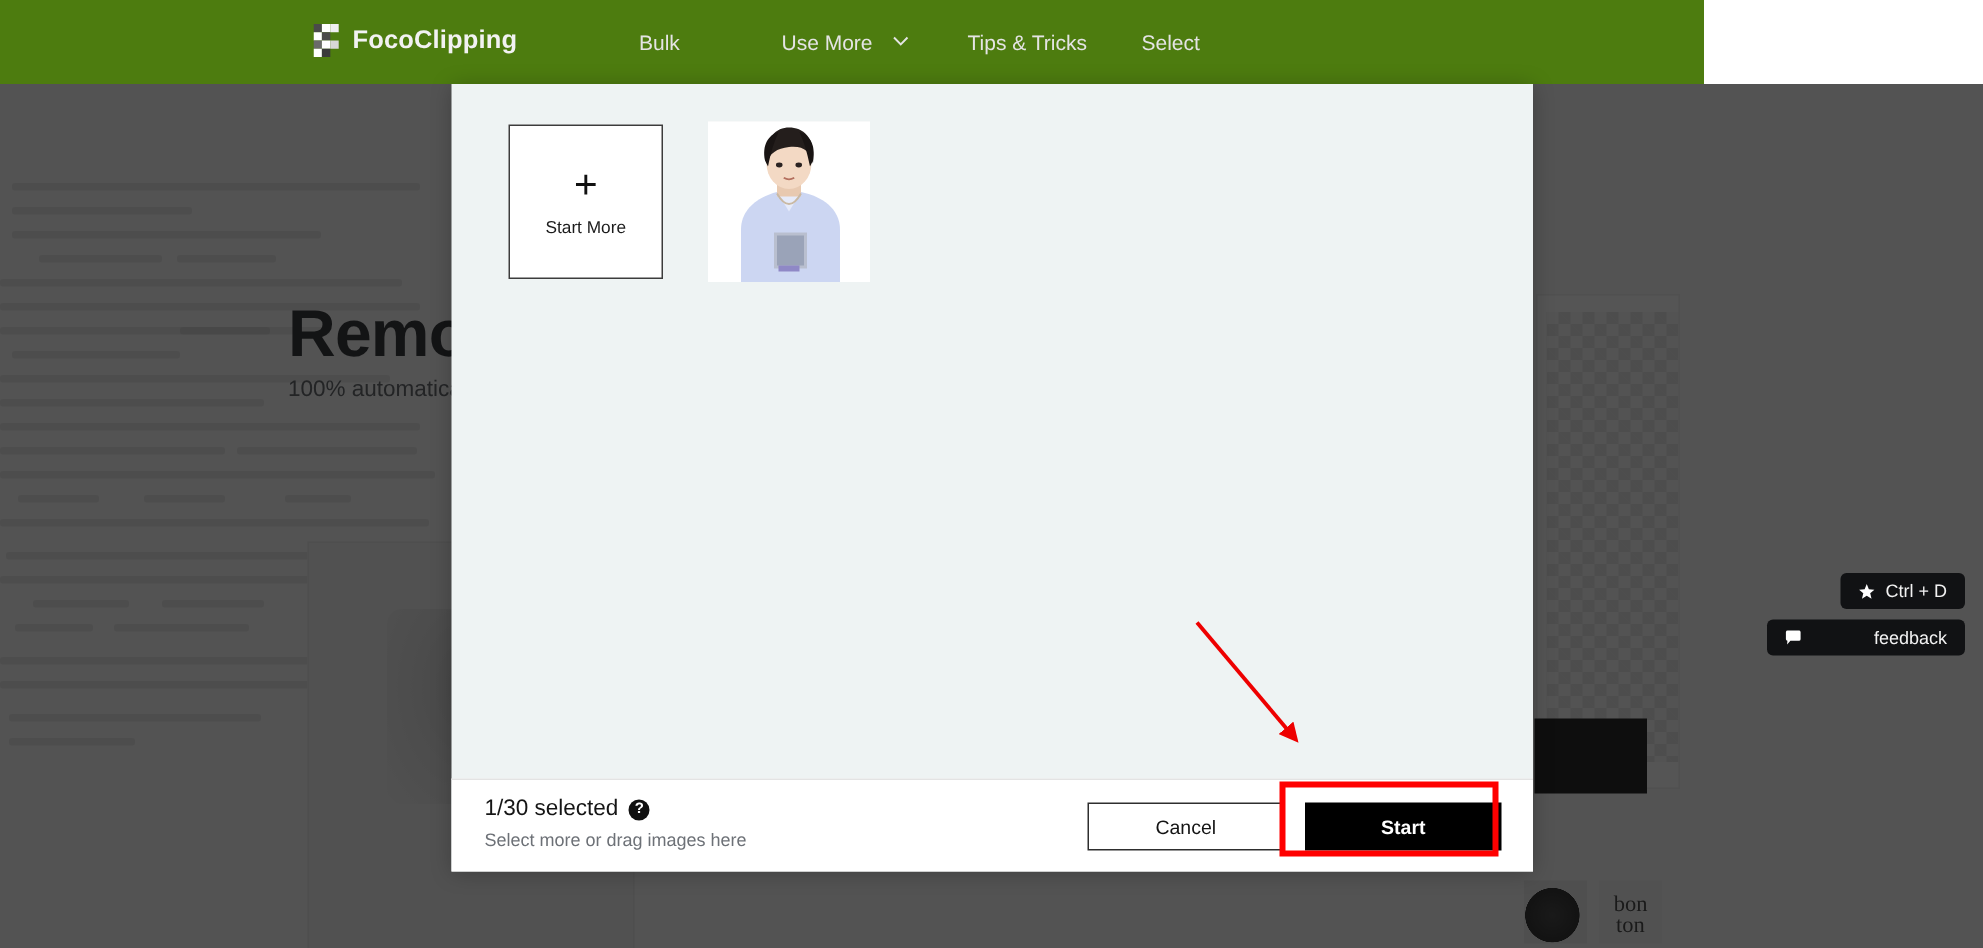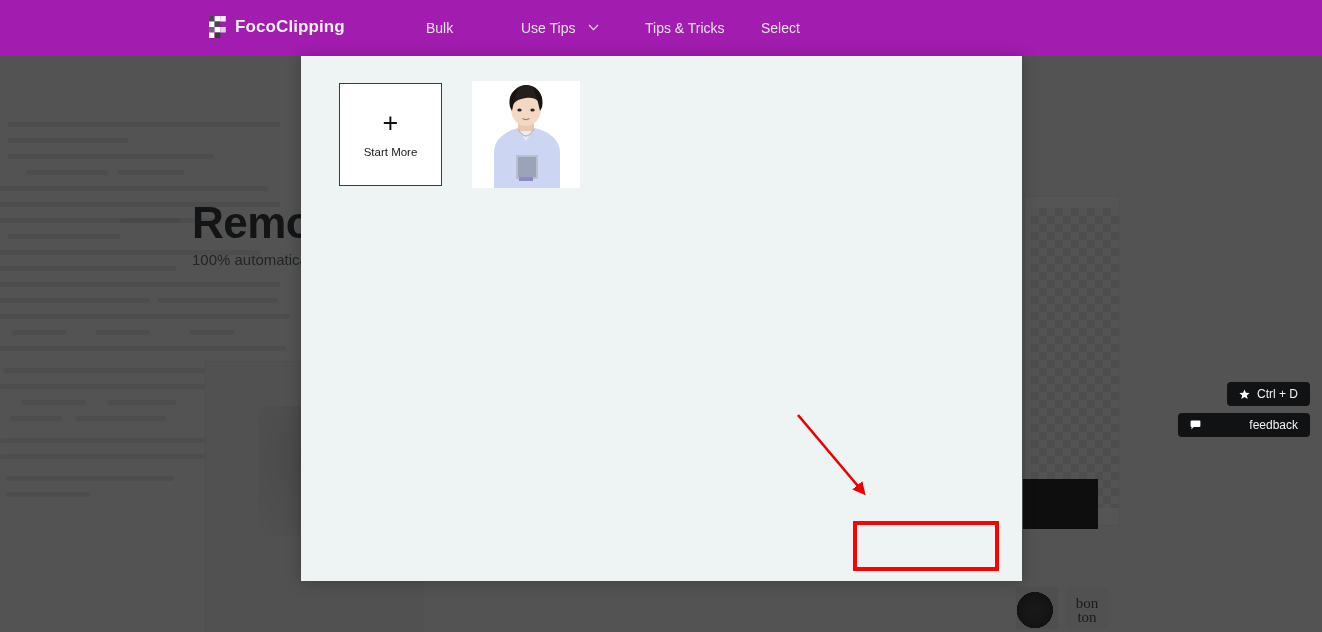--- a/index.html
+++ b/index.html
@@ -81,22 +81,22 @@
   }
 
   
   #dim {
     position: absolute; left: 0; top: 56px; width: 1322px; height: 576px;
     background: rgba(20,20,20,0.72);
   }
 
   
   #navbar {
-    position: absolute; left: 0; top: 0; width: 1322px; height: 56px;
-    background: #a21caf;
+    position: absolute; left: 0; top: 0; width: 1136px; height: 56px;
+    background: #4d7c0f;
     display: flex; align-items: center;
     z-index: 40;
   }
   .nav-logo {
     position: absolute; left: 209px; top: 16px;
     display: flex; align-items: center; gap: 9px; cursor: pointer;
   }
   .logo-mark {
     width: 17px; height: 22px; display: block;
   }
@@ -273,21 +273,21 @@
         <rect x="11.2" y="11" width="5.6" height="5.5" fill="#d8d8d8"></rect>
         <rect x="0" y="16.5" width="5.6" height="5.5" fill="#ffffff"></rect>
         <rect x="5.6" y="16.5" width="5.6" height="5.5" fill="#3a3a3a"></rect>
       </svg>
       <span class="logo-text">FocoClipping</span>
     </div>
 
     <a class="nav-link" style="left:426px">Bulk</a>
 
     <a class="nav-link" style="left:521px">
-      <span>Use Tips</span>
+      <span>Use More</span>
       <span class="nav-caret">
         <svg width="11" height="7" viewBox="0 0 11 7">
             <path d="M1 1 L5.5 5.6 L10 1" stroke="#e4e4e4" stroke-width="1.3" fill="none"></path>
           </svg>
       </span>
     </a>
 
     <a class="nav-link" style="left:645px">Tips &amp; Tricks</a>
     <a class="nav-link" style="left:761px">Select</a>
 
@@ -323,20 +323,30 @@
 
           <path d="M50.5 37.5 Q54 39.6 57.5 37.5" stroke="#b4705f" stroke-width="1.2" fill="none"></path>
 
           <rect x="44" y="74" width="22" height="24" fill="#b9bfcf"></rect>
           <rect x="46" y="76" width="18" height="20" fill="#9aa3b8"></rect>
           <rect x="47" y="96" width="14" height="4" fill="#8f88c6"></rect>
         </svg>
       </div>
     </div>
 
+    <div class="modal-footer">
+      <div class="sel-count">
+        <span>1/30 selected</span>
+        <span class="help-dot">?</span>
+      </div>
+      <div class="sel-hint">Select more or drag images here</div>
+
+      <button class="btn-cancel">Cancel</button>
+      <button class="btn-start">Start</button>
+    </div>
   </div>
 
   <svg id="annot-arrow" viewBox="0 0 110 110">
     <defs>
       <marker id="ah" markerWidth="5" markerHeight="5" refX="3.4" refY="2.5" orient="auto">
         <path d="M0,0 L5,2.5 L0,5 z" fill="#ee0000"></path>
       </marker>
     </defs>
     <line x1="18" y1="15" x2="83" y2="92" stroke="#ee0000" stroke-width="2.6" marker-end="url(#ah)"></line>
   </svg>

